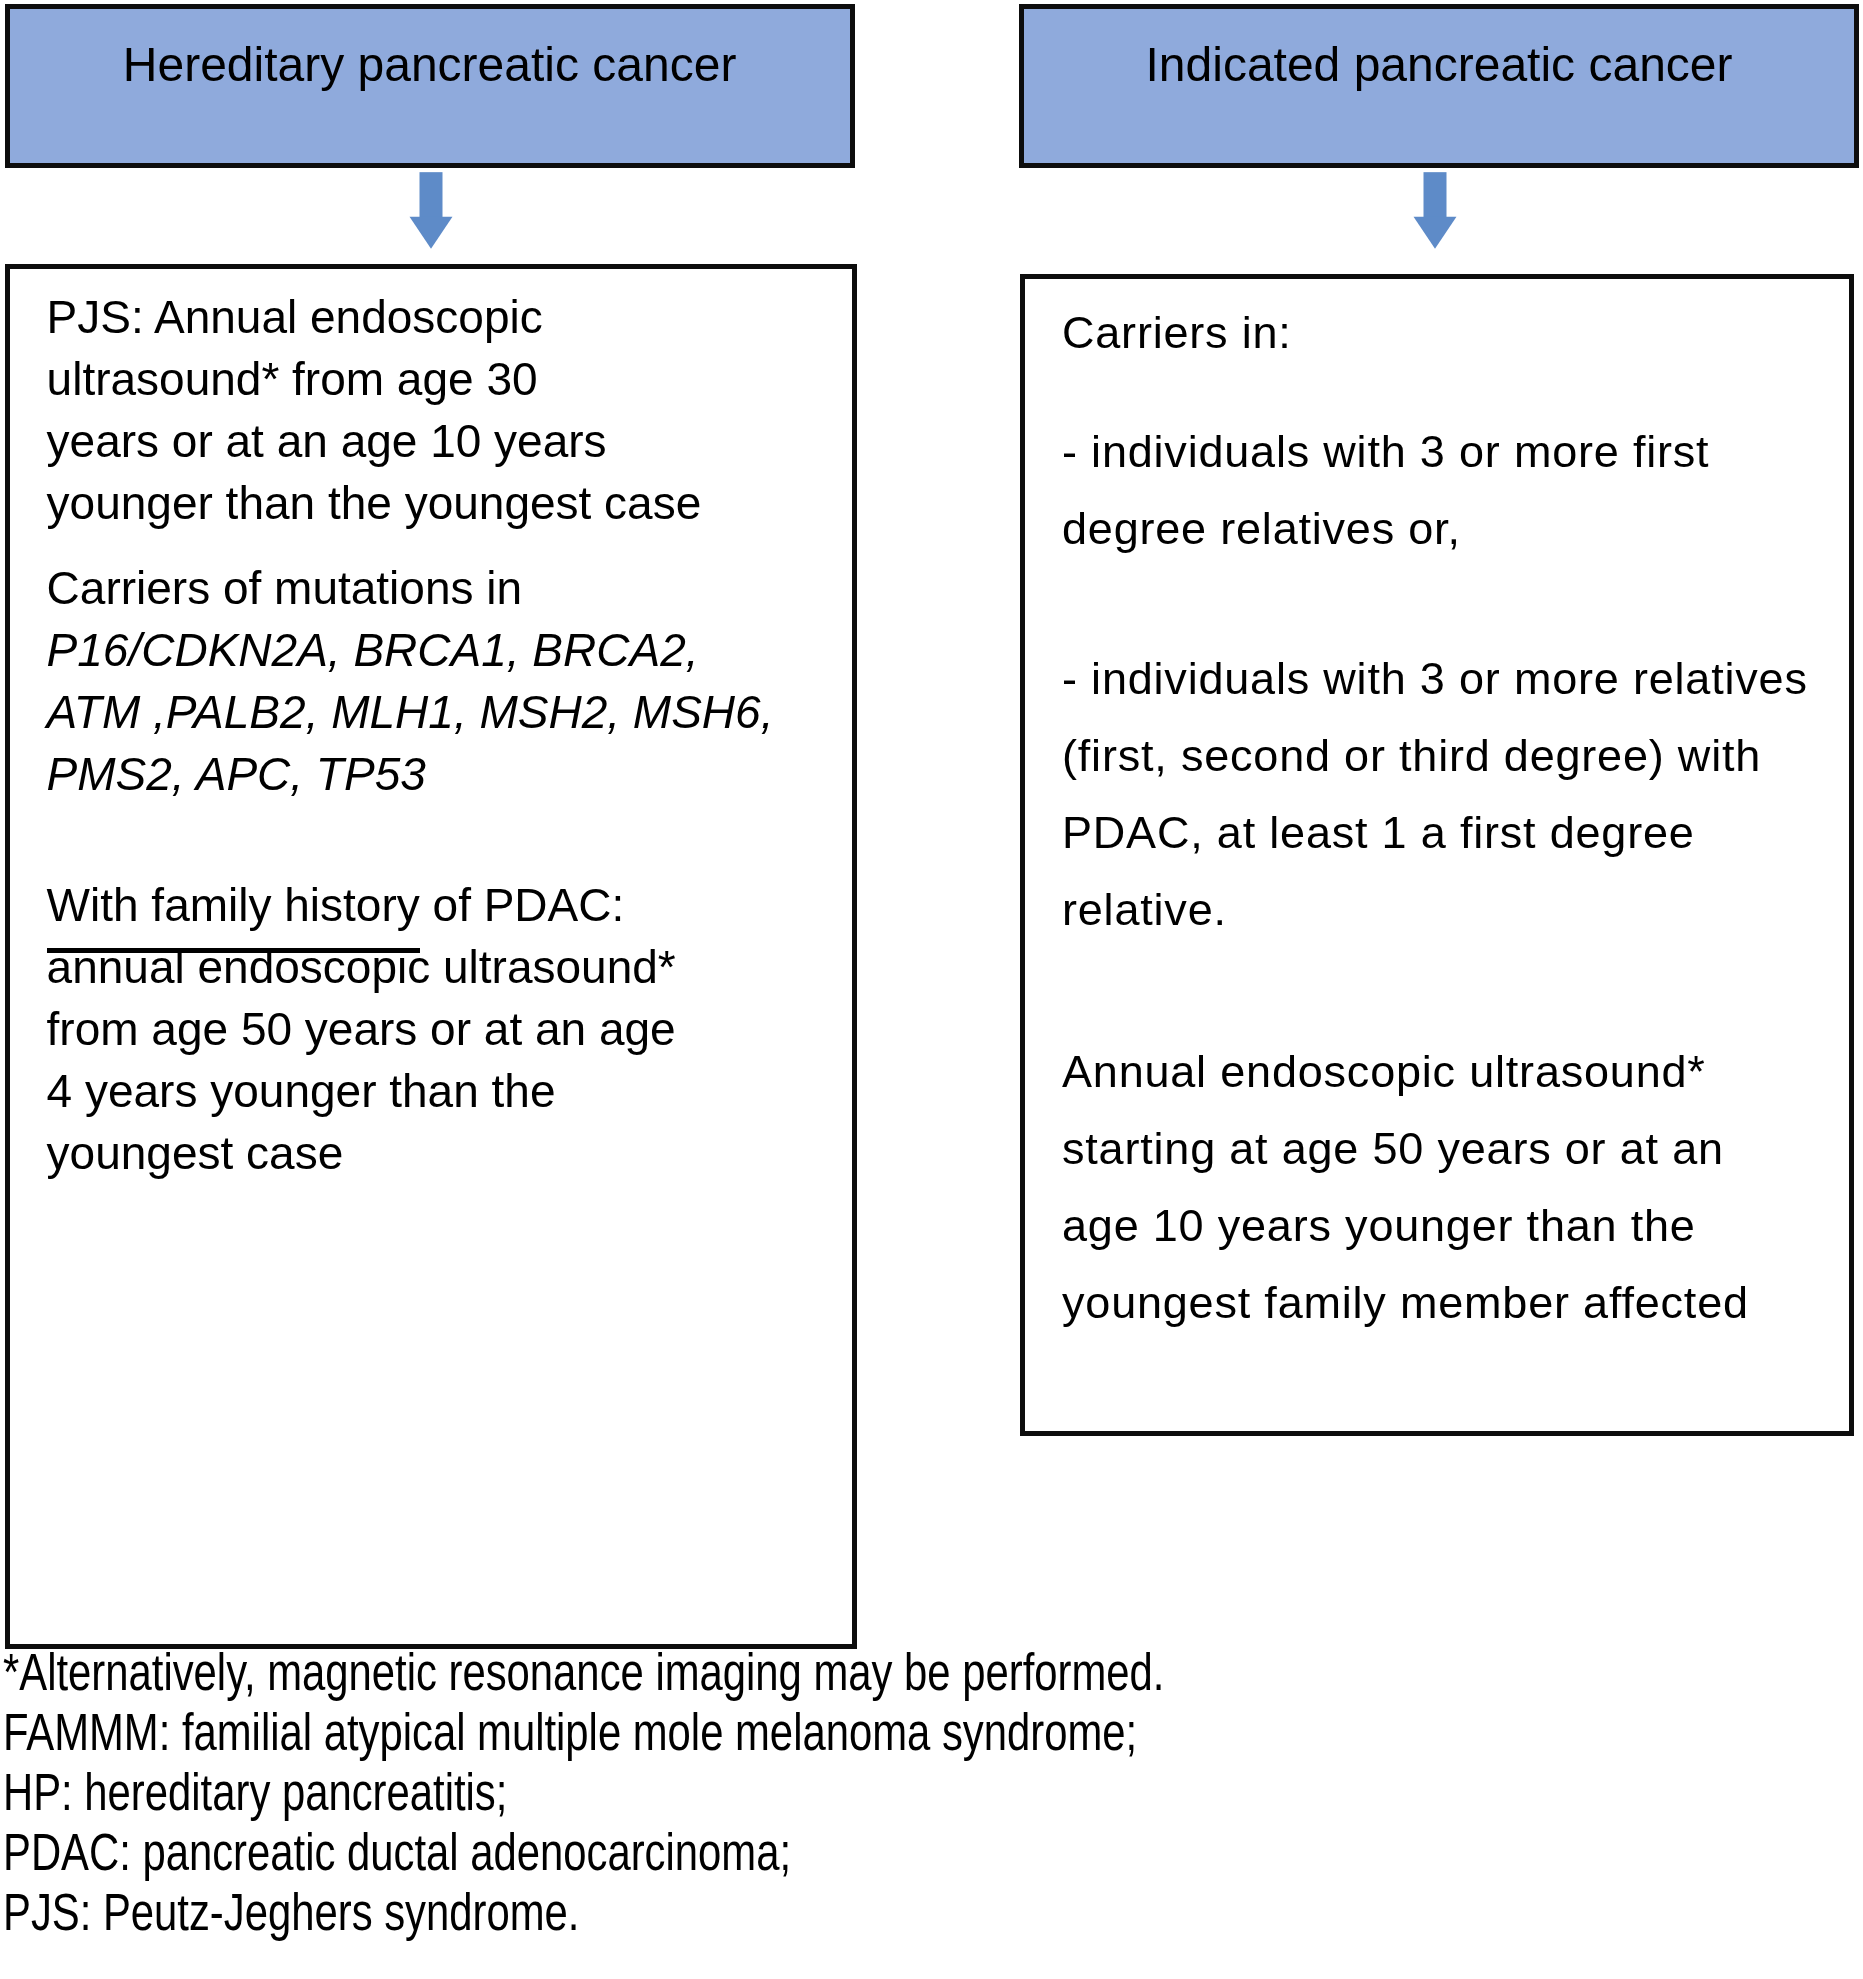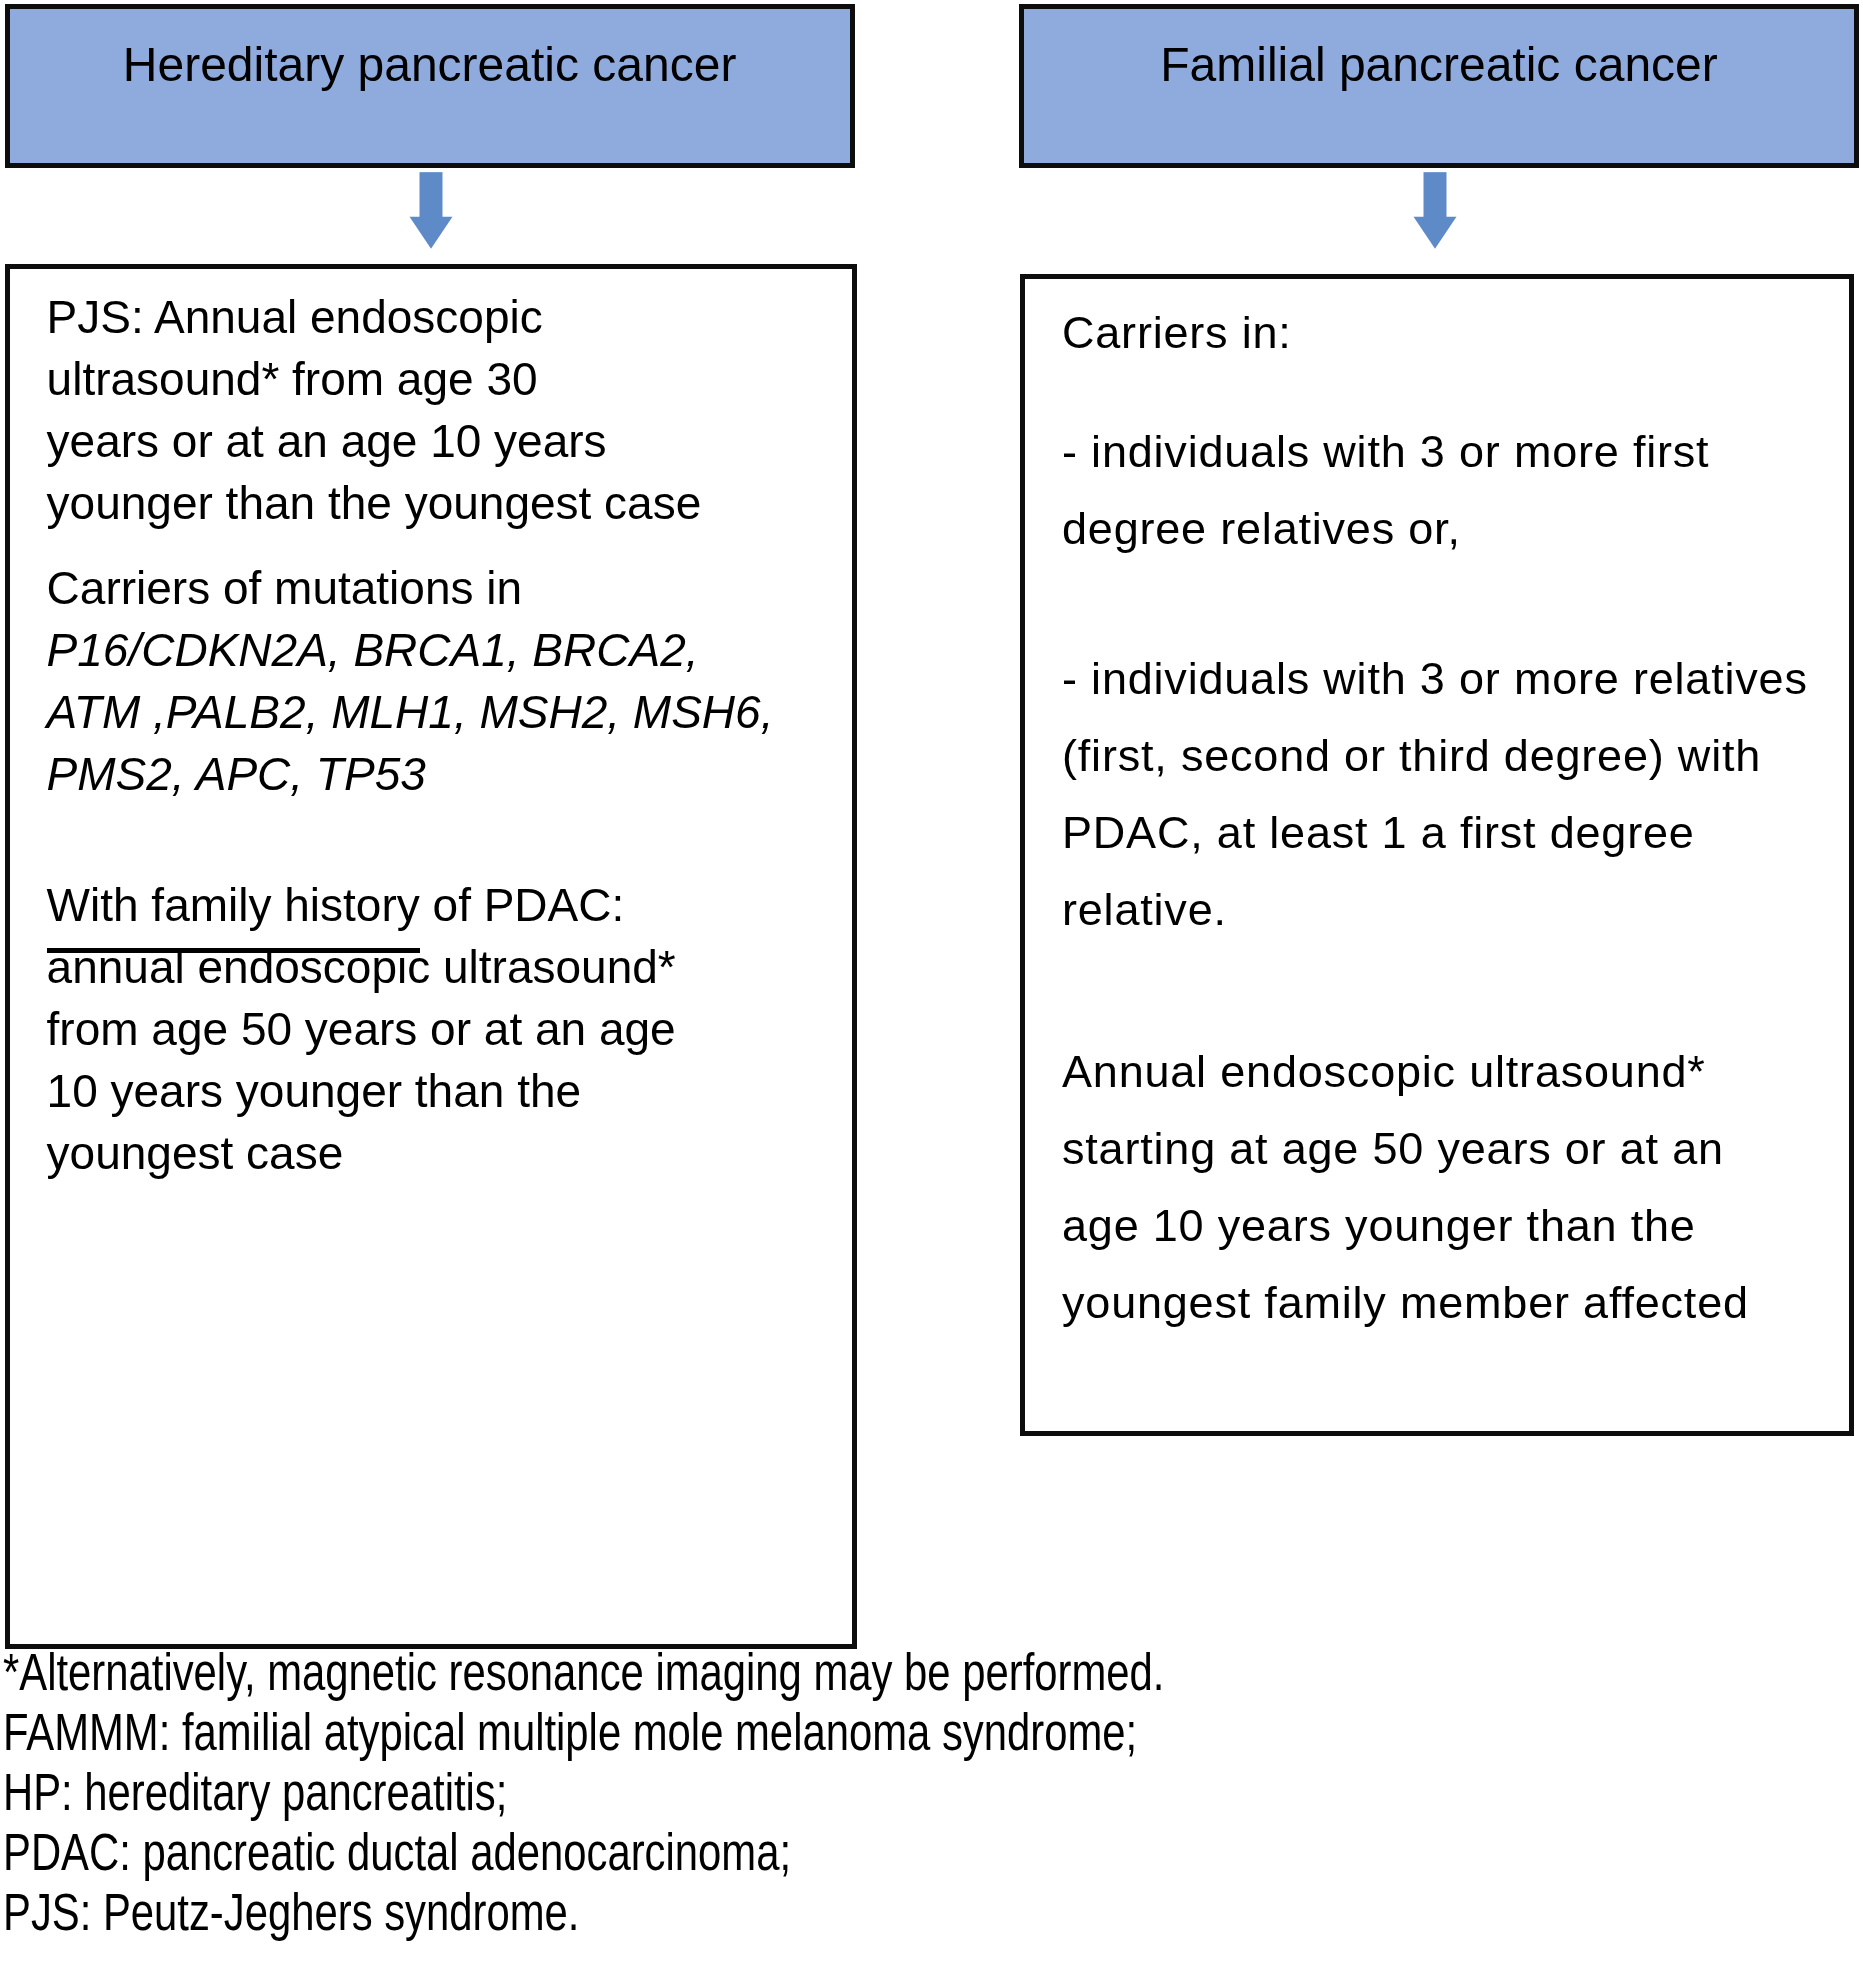--- a/index.html
+++ b/index.html
@@ -87,21 +87,21 @@
 </style>
 </head>
 <body>
 
 <div class="canvas">
 
   <div class="hdr hdr-left">
     <span>Hereditary pancreatic cancer</span>
   </div>
   <div class="hdr hdr-right">
-    <span>Familial pancreatic cancer</span>
+    <span>Indicated pancreatic cancer</span>
   </div>
 
   <svg class="arrow arrow-left" viewBox="0 0 60 100" aria-hidden="true">
     <rect x="15" y="0" width="30" height="60"></rect>
     <polygon points="2,58 58,58 30,100"></polygon>
   </svg>
   <svg class="arrow arrow-right" viewBox="0 0 60 100" aria-hidden="true">
     <rect x="15" y="0" width="30" height="60"></rect>
     <polygon points="2,58 58,58 30,100"></polygon>
   </svg>
@@ -110,21 +110,21 @@
     <p>PJS: Annual endoscopic
 ultrasound* from age 30
 years or at an age 10 years
 younger than the youngest case</p>
     <p><span>Carriers of mutations in</span><span class="italic block">P16/CDKN2A, BRCA1, BRCA2,
 ATM ,PALB2, MLH1, MSH2, MSH6,
 PMS2, APC, TP53</span></p>
     <p class="family-history"><span class="u">With family history</span><span> of PDAC:
 annual endoscopic ultrasound*
 from age 50 years or at an age
-10 years younger than the
+4 years younger than the
 youngest case</span></p>
   </div>
 
   <div class="content content-right">
     <p class="p-gap-sm">Carriers in:</p>
     <p class="p-gap-md">- individuals with 3 or more first
 degree relatives or,</p>
     <p class="p-gap-lg">- individuals with 3 or more relatives
 (first, second or third degree) with
 PDAC, at least 1 a first degree

